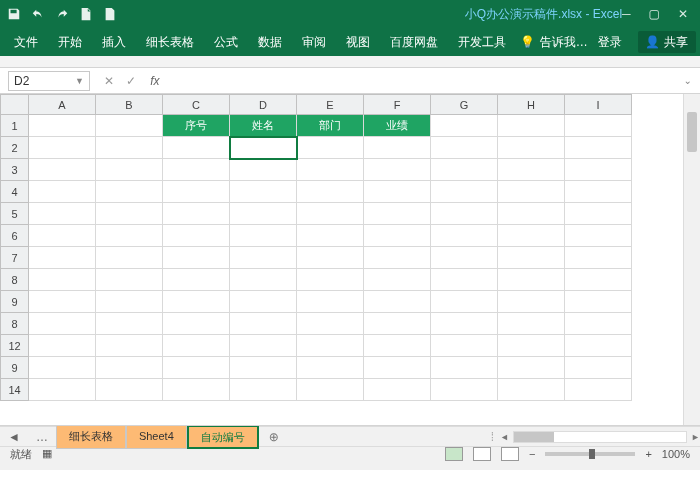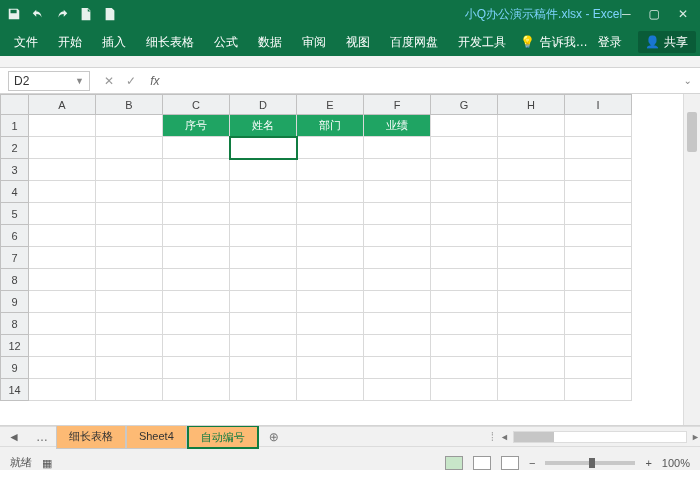--- a/index.html
+++ b/index.html
@@ -30,21 +30,21 @@
 .vscroll .th{width:10px;height:40px;background:#c6c6c6;margin:18px auto 0;border-radius:2px}
 .hscroll-row{height:20px;display:flex;align-items:center;background:#f1f1f1;border-top:1px solid #dcdcdc}
 .tab-area{display:flex;align-items:center;height:100%;flex:1}
 .tab-nav{padding:0 8px;color:#666}
 .stab{padding:0 12px;height:24px;line-height:20px;border:1px solid #c8c8c8;background:#fdba74;font-size:11px}
 .stab.active{border-bottom:2px solid #107c41;font-weight:400;color:#107c41}
 .addtab{padding:0 10px;color:#777}
 .hscroll{flex:0 0 200px;height:14px;background:#f1f1f1;display:flex;align-items:center}
 .hscroll .track{flex:1;height:12px;border:1px solid #dcdcdc;background:#fff;position:relative;margin:0 4px}
 .hscroll .th{position:absolute;left:0;top:0;height:100%;width:40px;background:#c6c6c6}
-.status{height:24px;background:#f1f1f1;display:flex;align-items:flex-end;padding:0 10px;font-size:11px;color:#555;border-top:1px solid #dcdcdc}
+.status{height:24px;background:#f1f1f1;display:flex;align-items:flex-start;padding:0 10px;font-size:11px;color:#555;border-top:1px solid #dcdcdc}
 .status .r{margin-left:auto;display:flex;align-items:center;gap:10px}
 .viewbtn{width:18px;height:14px;border:1px solid #999;background:#fff}
 .slider{width:90px;height:4px;background:#c8c8c8;position:relative}
 .slider .h{position:absolute;left:44px;top:-3px;width:6px;height:10px;background:#666}
 svg{width:14px;height:14px;fill:currentColor}
 </style>
 </head>
 <body>
 
 <div class="titlebar">

